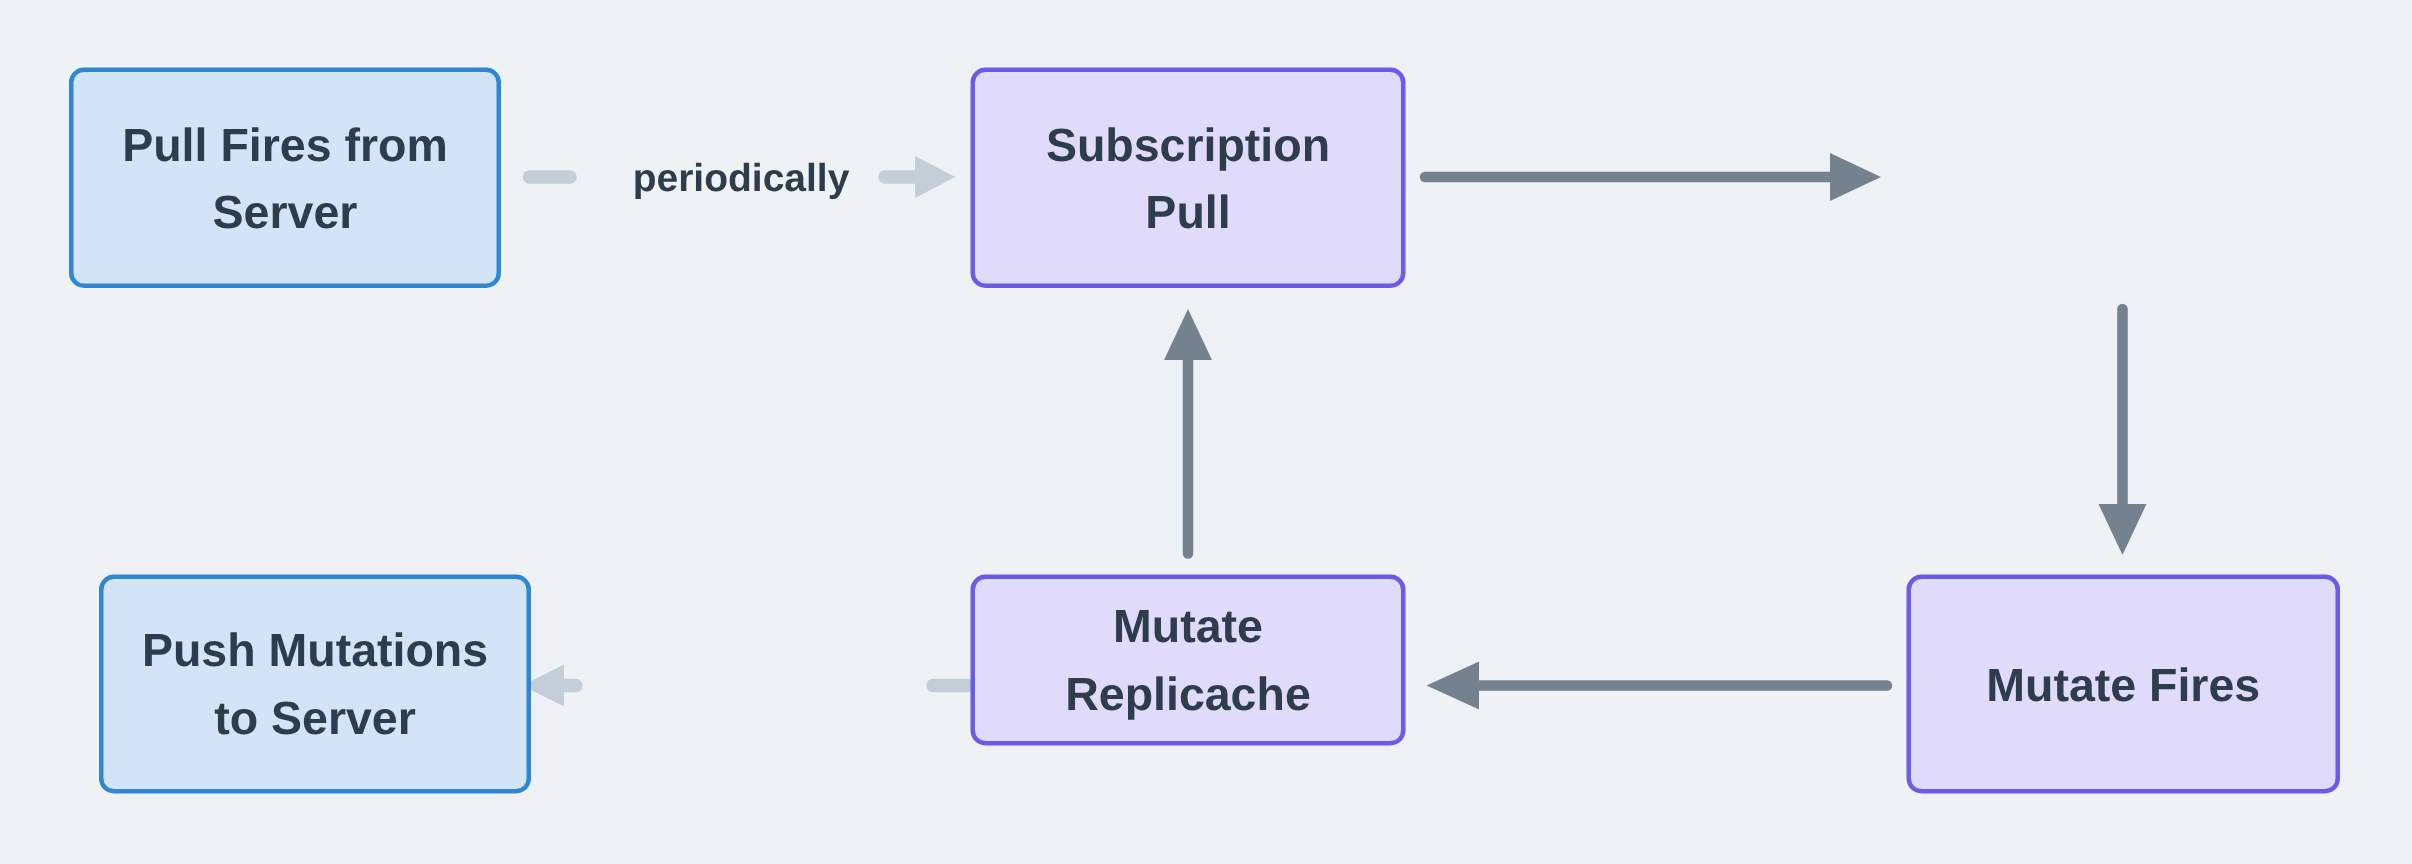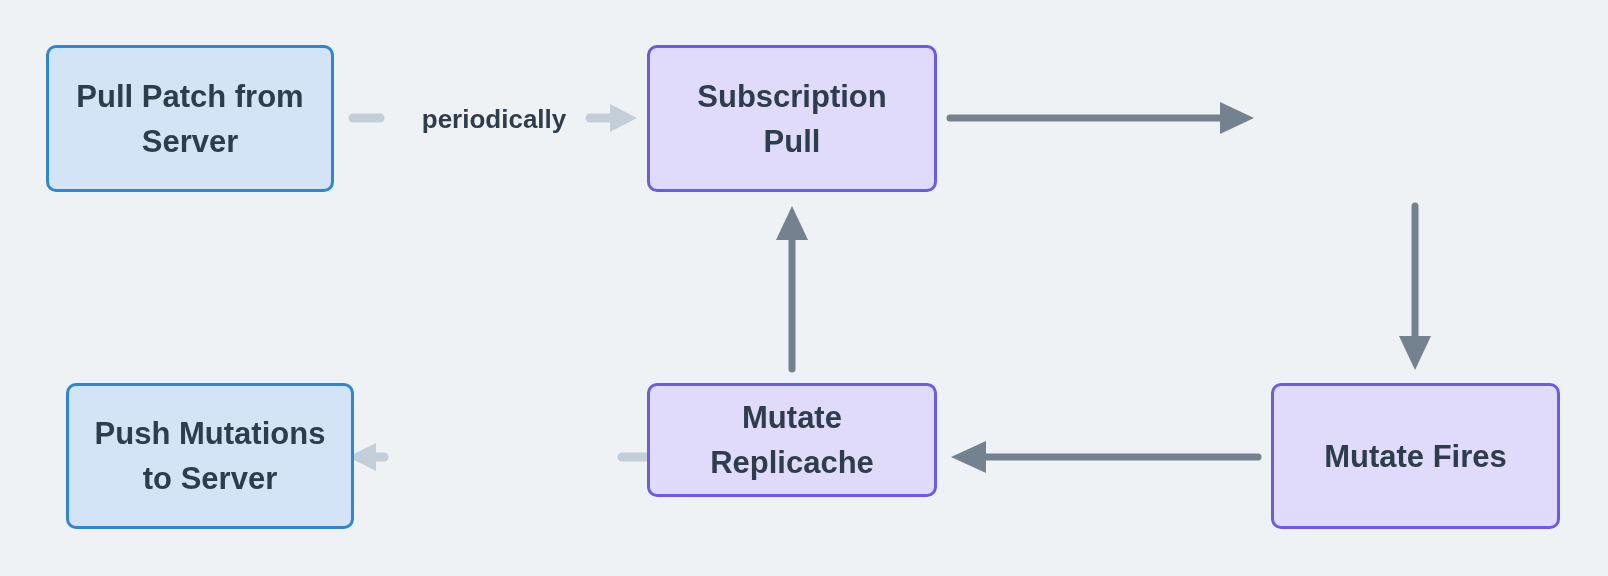--- a/index.html
+++ b/index.html
@@ -84,21 +84,21 @@
     </g>
 
     <g>
       <path class="stroke-light" d="M622 457 H645"></path>
       <path class="stroke-light" d="M384 457 H375"></path>
       <polygon class="fill-light" points="348,457 376,443 376,471"></polygon>
     </g>
   </svg>
 
   <div class="node blue n-pull">
-    <span class="lbl">Pull Patch from Server</span>
+    <span class="lbl">Pull Fires from Server</span>
   </div>
 
   <div class="node purple n-subscription">
     <span class="lbl">Subscription Pull</span>
   </div>
 
 
   <div class="node blue n-push">
     <span class="lbl">Push Mutations to Server</span>
   </div>

